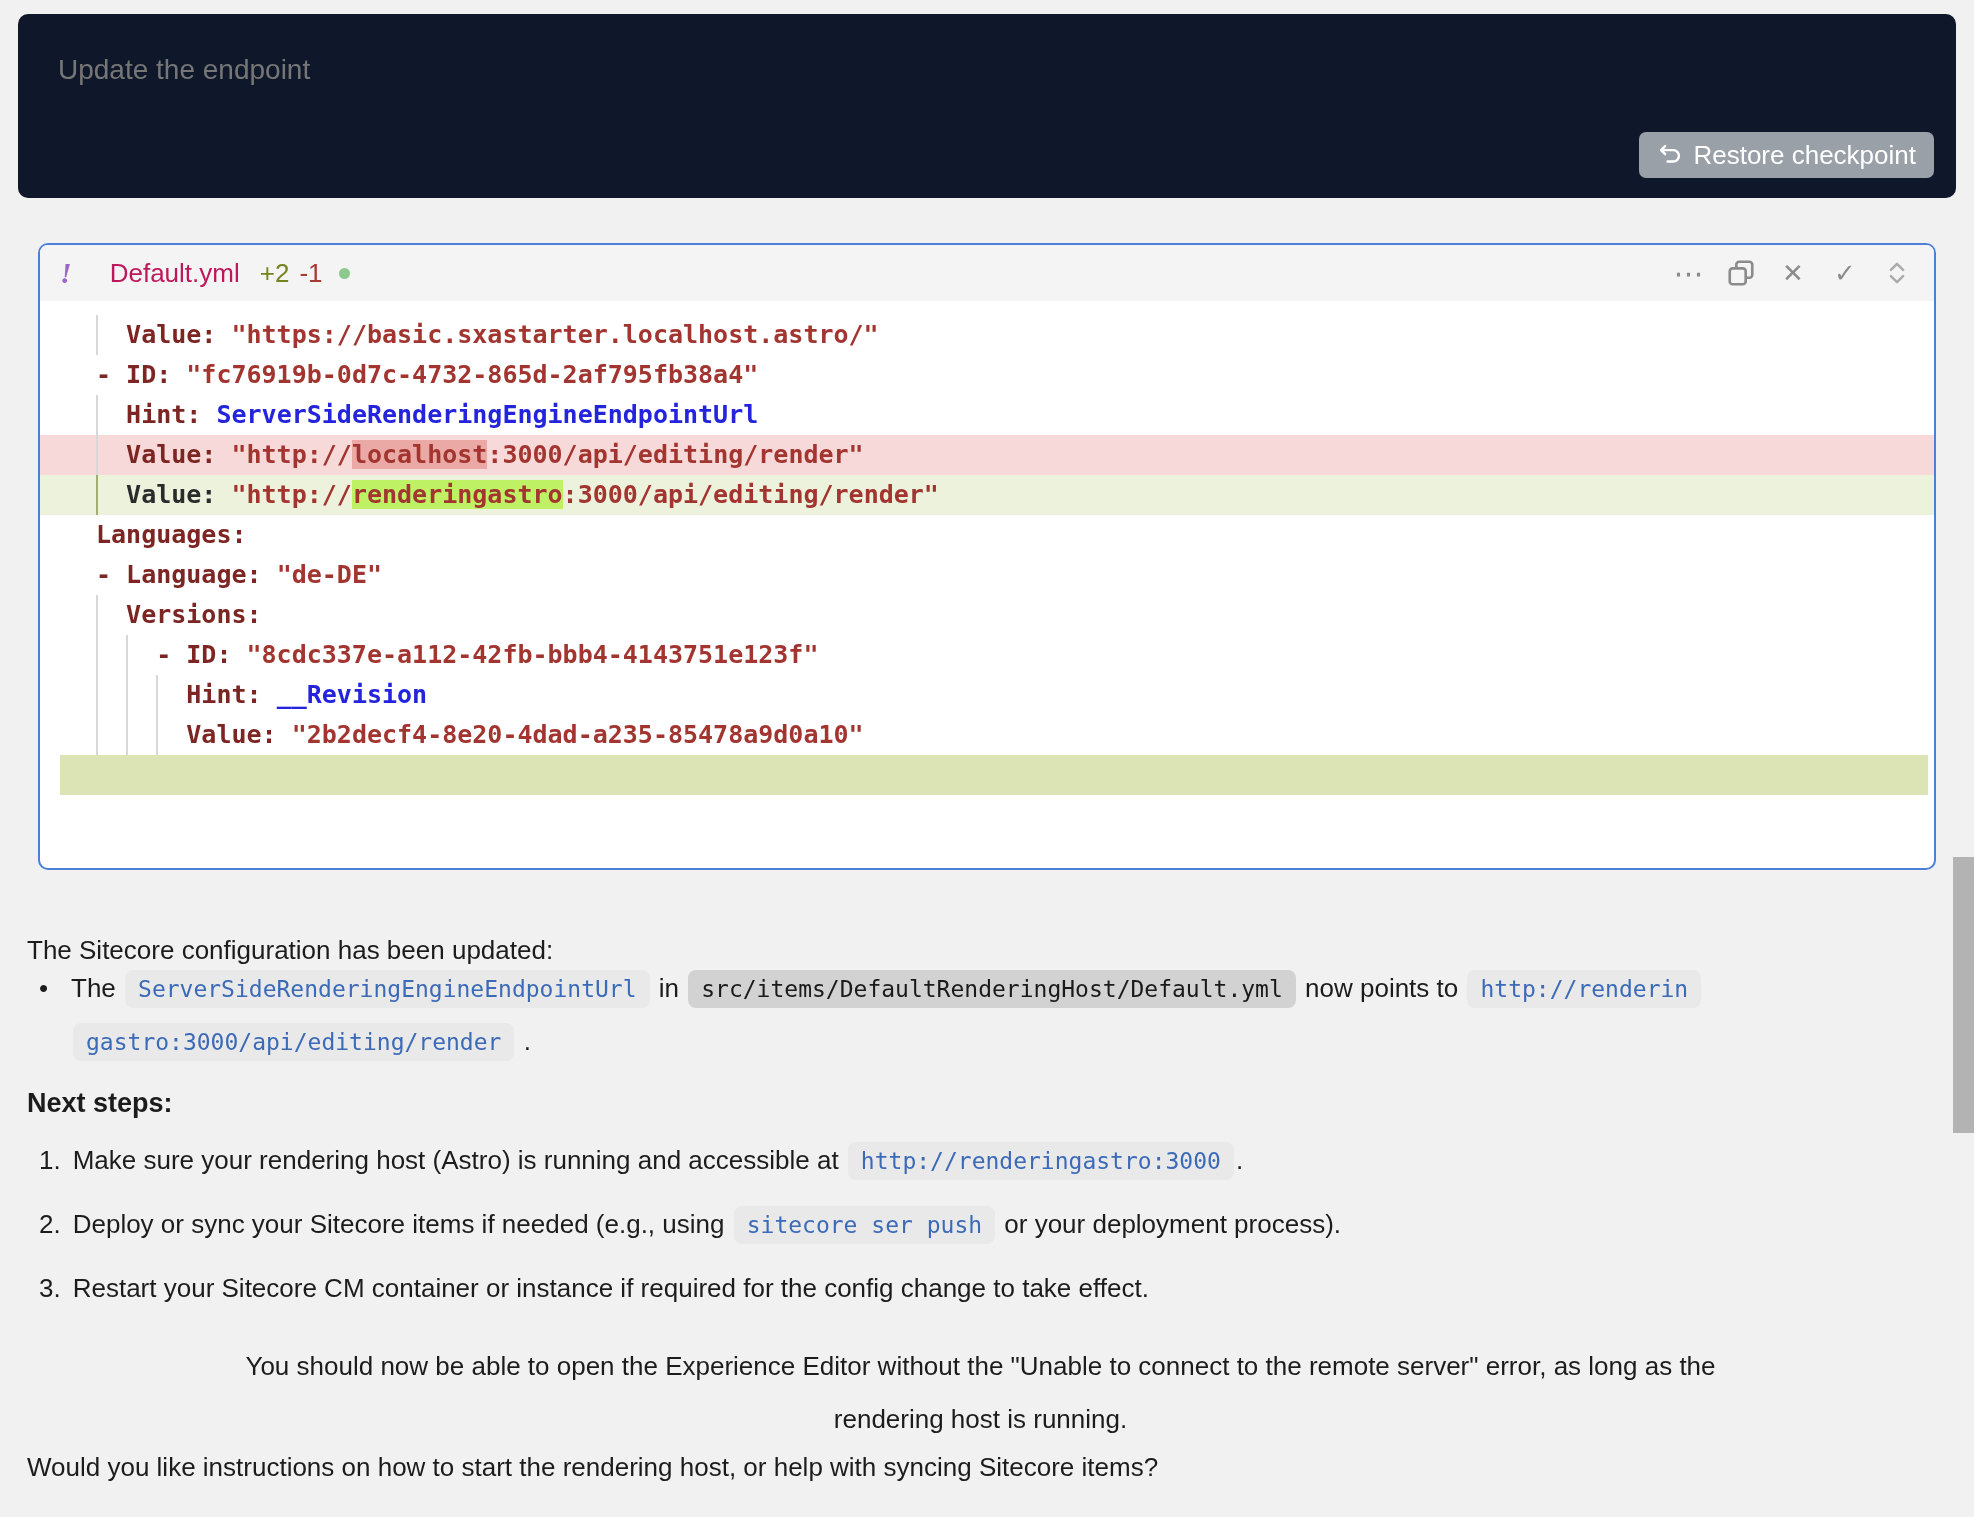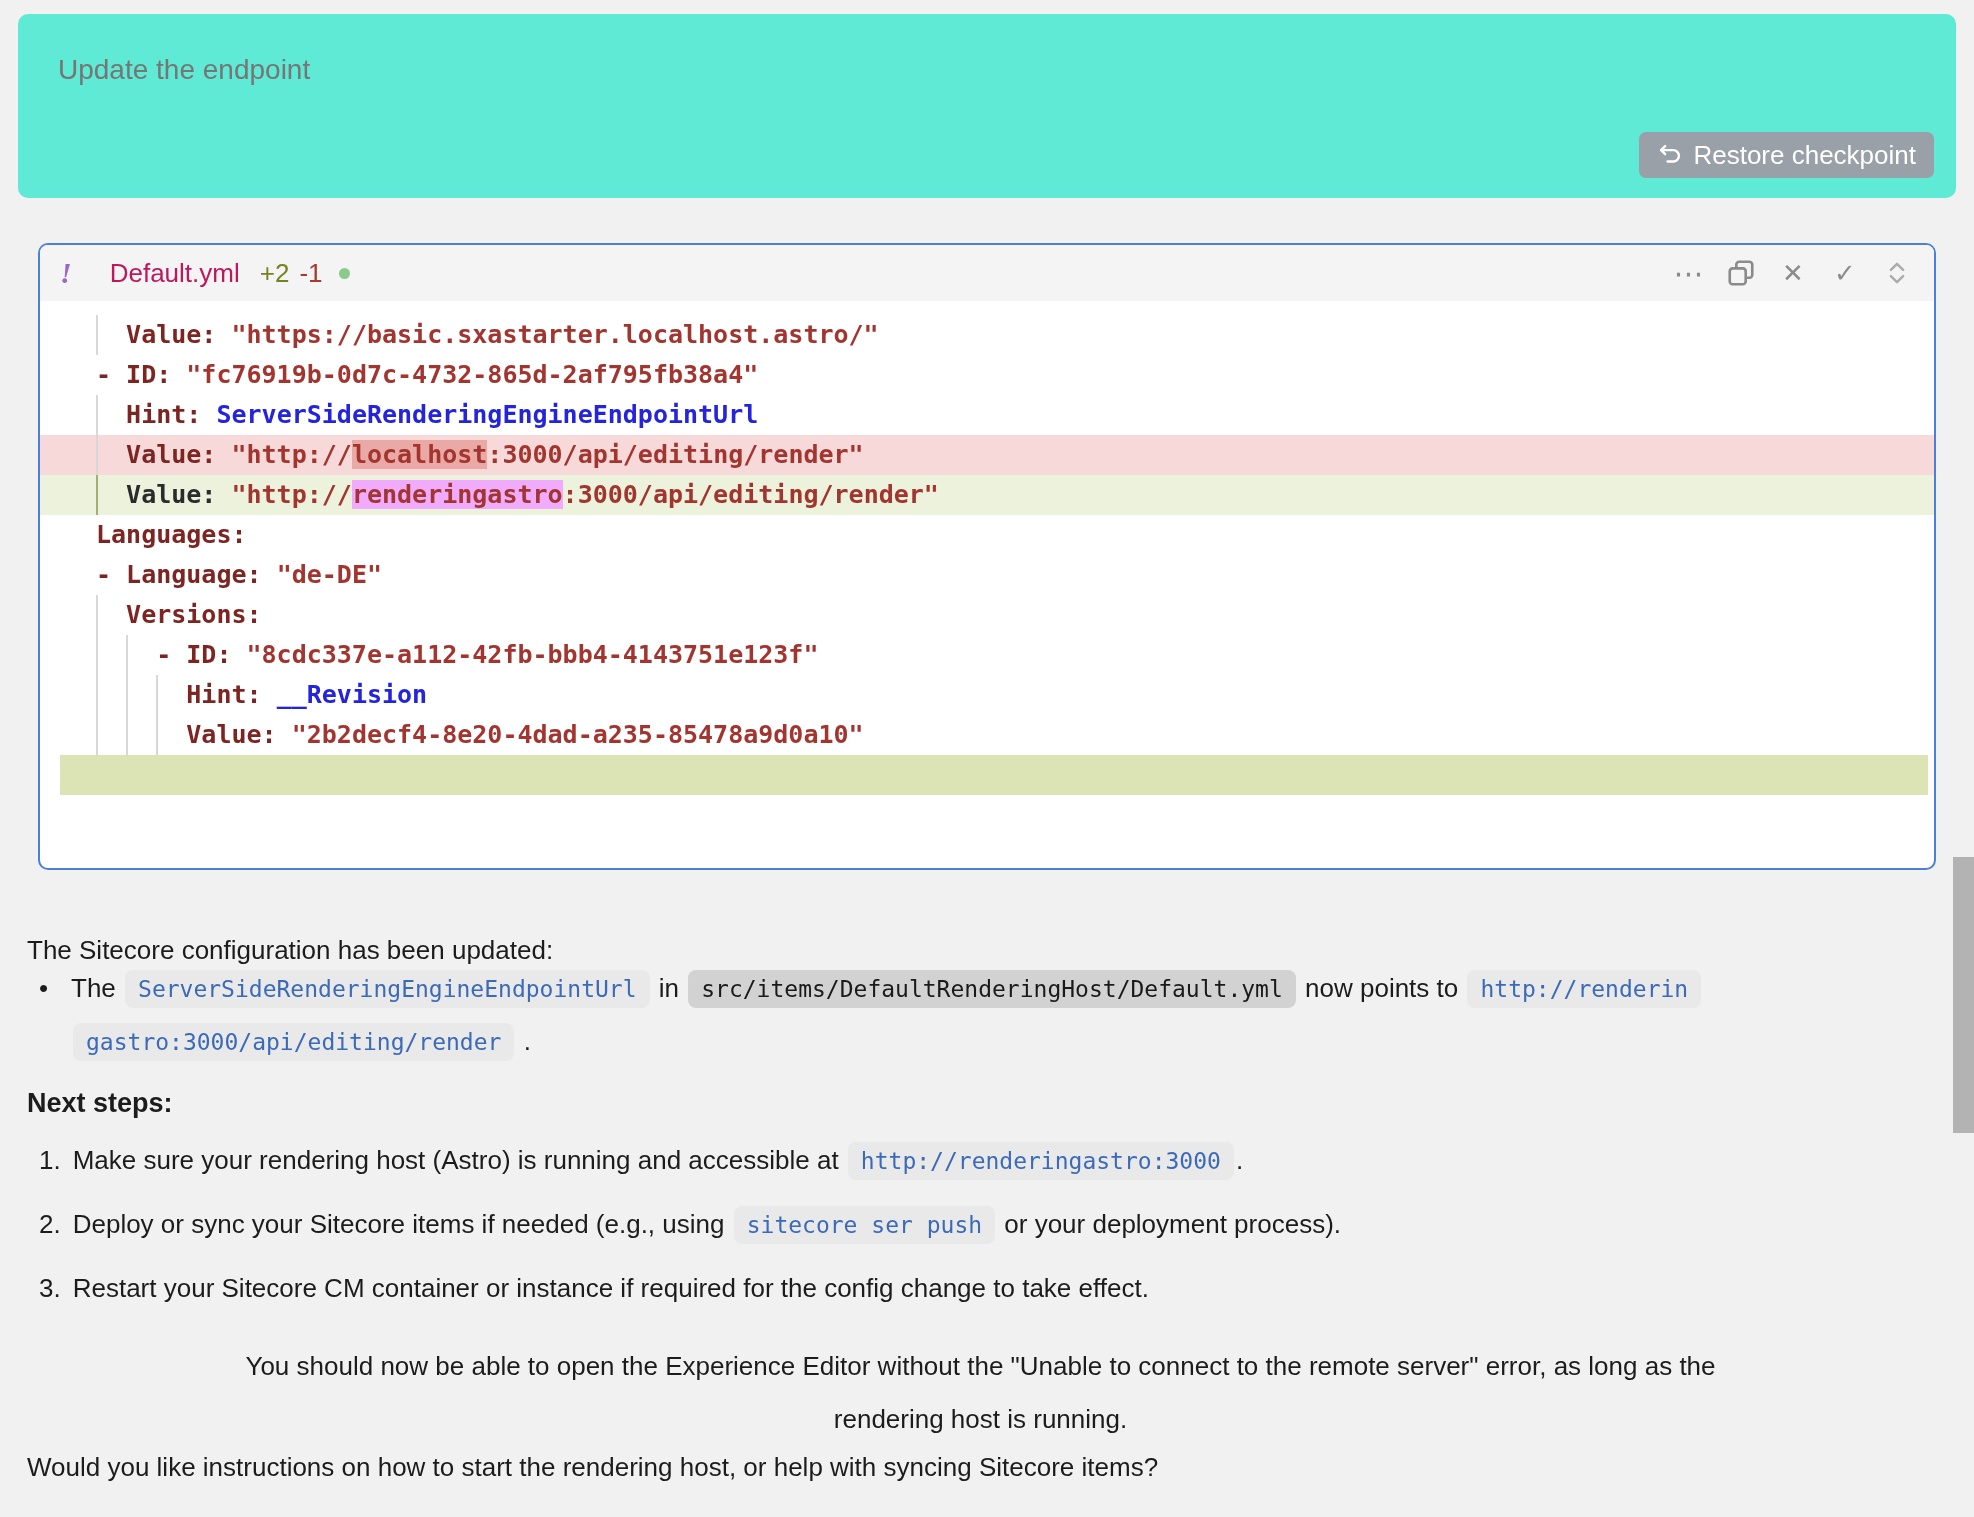--- a/index.html
+++ b/index.html
@@ -7,21 +7,21 @@
   body {
     position:relative;
     background:#f1f1f2;
     font-family:"Liberation Sans", sans-serif;
     color:#1c1c1c;
     overflow:hidden;
   }
   
   .prompt-card{
     position:absolute; left:18px; top:14px; right:18px; height:184px;
-    background:#5eead4; border-radius:10px;
+    background:#0f172a; border-radius:10px;
   }
   .prompt-text{
     position:absolute; left:40px; top:40px;
     font-size:28px; color:#767676;
   }
   .restore-btn{
     position:absolute; right:22px; bottom:20px; height:46px;
     display:flex; align-items:center; gap:10px; padding:0 18px;
     background:#9aa0a8; border:none; border-radius:7px;
     color:#ffffff; font-size:26px; font-family:"Liberation Sans",sans-serif;
@@ -70,21 +70,21 @@
   }
   .bg-del{ background:#f6d9d8; }
   .bg-add{ background:#edf2dc; }
   .bg-add .guide{ border-color:#a5ad74; }
   .bg-addfull{ background:#dce3b4; margin-left:20px; margin-right:6px; padding-left:36px; }
   .sk{ color:#7c2522; }
   .ss{ color:#a23530; }
   .sb{ color:#2424dc; }
   .sd{ color:#2b2b2b; }
   .hl-del{ background:#eaa9a5; }
-  .hl-add{ background:#f0abfc; }
+  .hl-add{ background:#bef264; }
   
   .prose{ position:absolute; left:27px; right:40px; font-size:26px; color:#1c1c1c; }
   .chip{
     display:inline-block; background:#e9e9e9; border-radius:8px;
     padding:1px 13px; margin:0 2px;
     font-family:"DejaVu Sans Mono", monospace; font-size:23px;
     color:#3b6ab8; line-height:36px; vertical-align:baseline;
   }
   .chip-file{ background:#d2d2d2; color:#1a1a1a;text-align:center; }
   .bullet{ padding-left:44px; position:relative; line-height:53px; }

